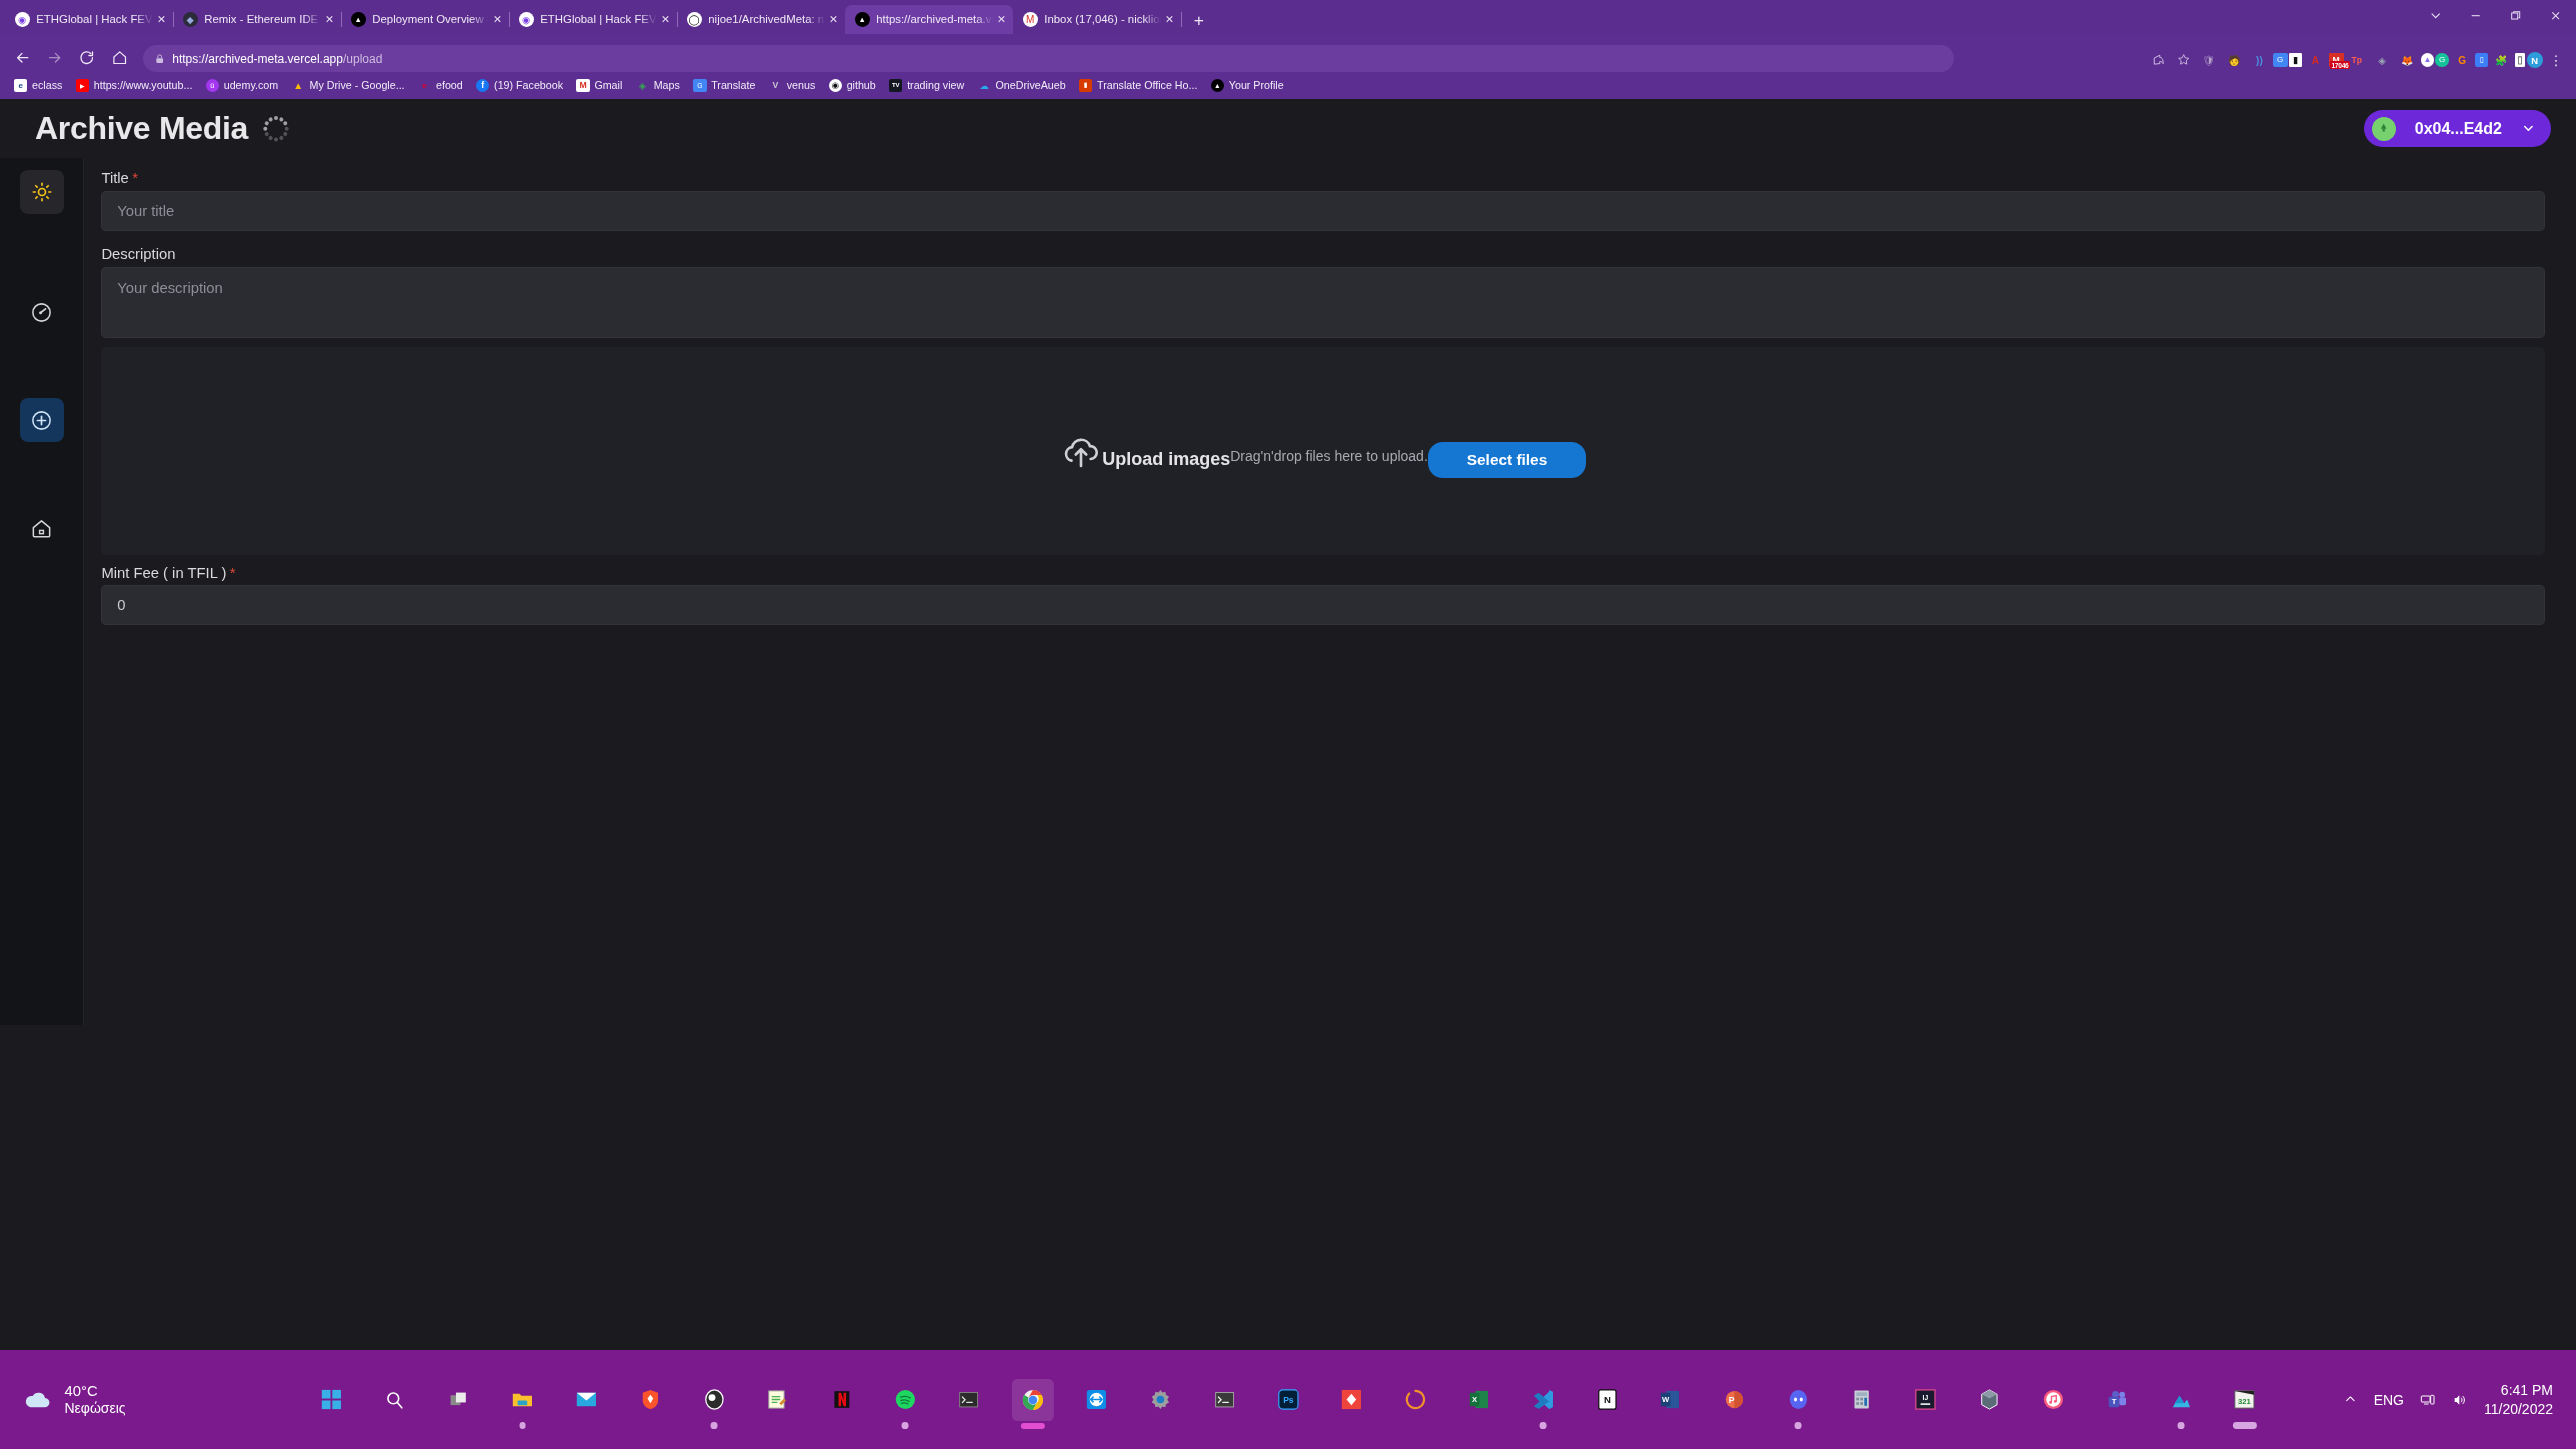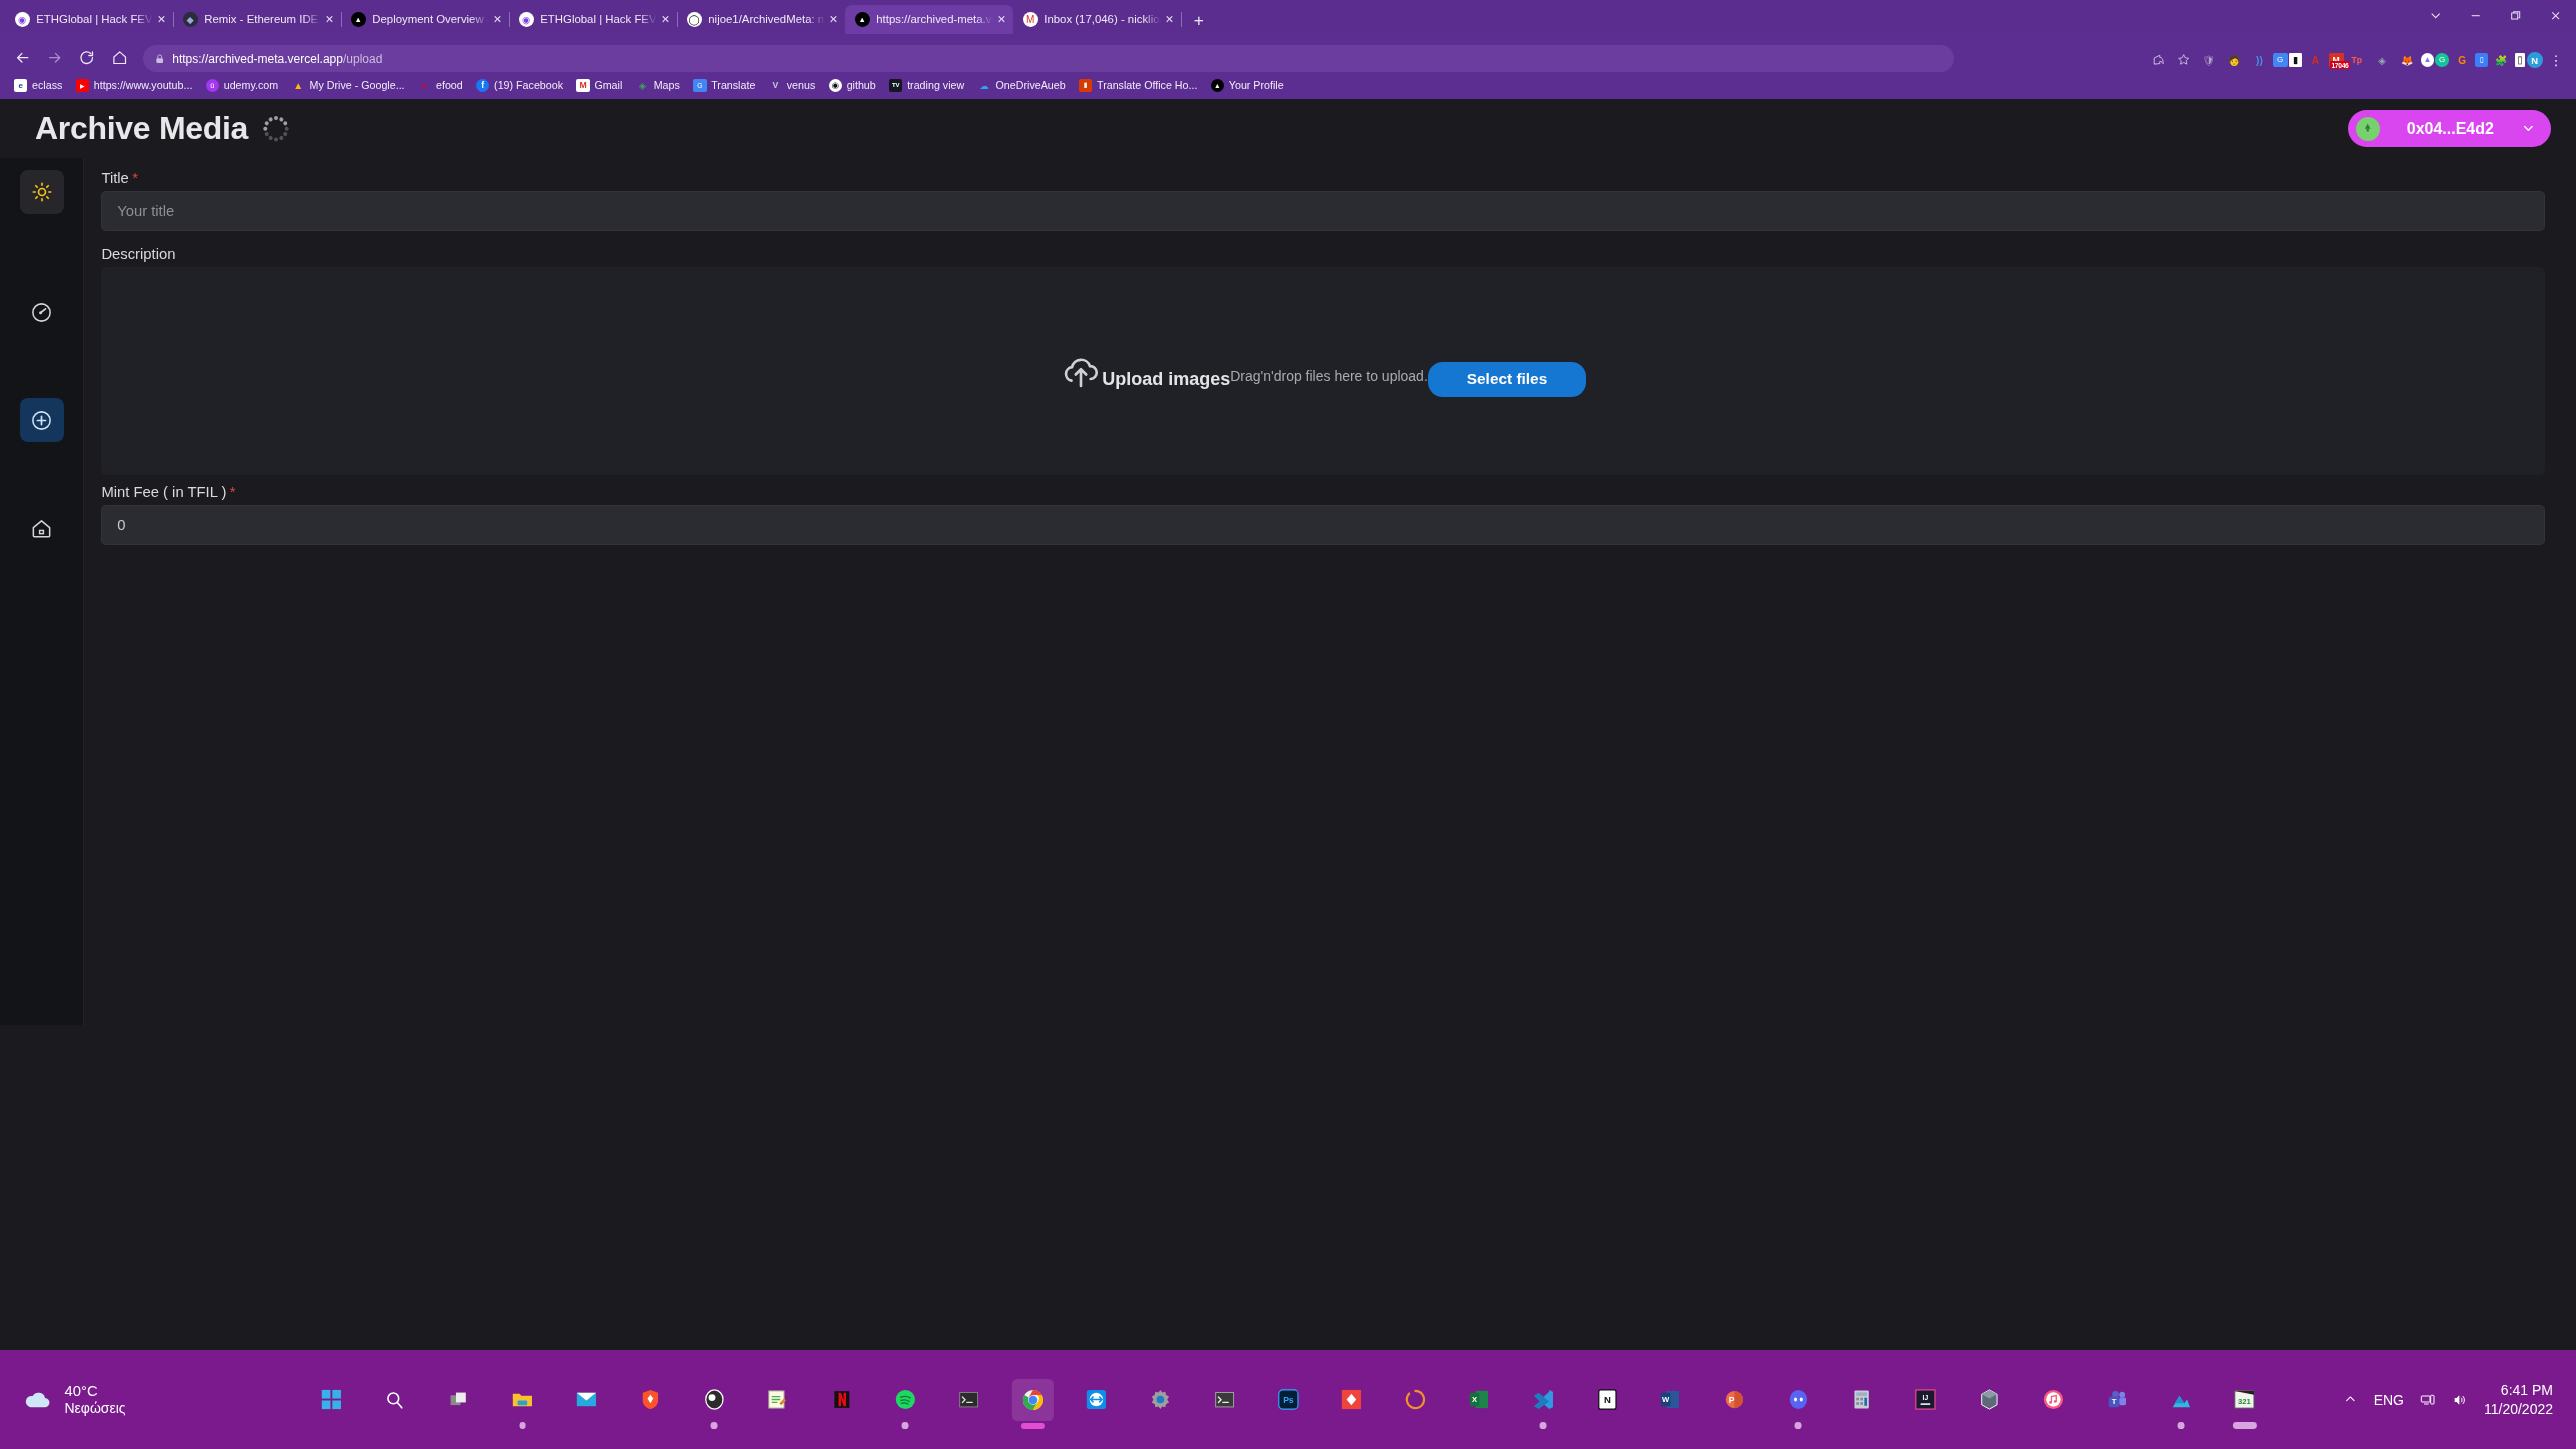--- a/index.html
+++ b/index.html
@@ -52,21 +52,21 @@
   .bm { display: flex; align-items: center; gap: 4.7px; padding: 2.7px 6px; border-radius: 3.4px; color: #f2ecf8; font-size: 10.7px; white-space: nowrap; flex: 0 0 auto; }
   .bm-ico { width: 13.4px; height: 13.4px; flex: 0 0 13.4px; display:flex; align-items:center; justify-content:center; border-radius: 2px; font-size: 8px; overflow:hidden; }
 
   
   .page { flex: 1 1 auto; background: #1b1b1f; display: flex; flex-direction: column; position: relative; }
   .app-header { height: 59px; display: flex; align-items: center; justify-content: space-between; padding: 0 25.5px 0 35px; flex: 0 0 59px; }
   .app-title-wrap { display: flex; align-items: center; gap: 14.8px; }
   .app-title { font-size: 32px; font-weight: bold; color: #e8e8ea; letter-spacing: -0.3px; }
   .spinner { width: 25.5px; height: 25.5px; position: relative; }
   .spinner i { position: absolute; width: 4px; height: 4px; border-radius: 50%; background: #b9b9bd; left: 10.7px; top: 0; transform-origin: 2px 12.7px; }
-  .wallet-btn { display: flex; align-items: center; gap: 27px; background: #d946ef; border-radius: 20px; padding: 6.7px 14.8px 6.7px 8px; }
+  .wallet-btn { display: flex; align-items: center; gap: 19px; background: #6d28d9; border-radius: 20px; padding: 6.7px 14.8px 6.7px 8px; }
   .wallet-avatar { width: 24px; height: 24px; border-radius: 50%; background: #76d16e; display:flex; align-items:center; justify-content:center; }
   .wallet-addr { color: #ffffff; font-size: 16px; font-weight: bold; }
   .wallet-caret { color: #ffffff; font-size: 12px; }
 
   .body-row { flex: 1 1 auto; display: flex; }
   .sidebar { width: 84px; background: #131418; flex: 0 0 84px; display: flex; flex-direction: column; align-items: center; padding-top: 12px; height: 867px; border-right: 0.7px solid #232429; }
   .side-item { width: 44px; height: 44px; border-radius: 8px; display: flex; align-items: center; justify-content: center; margin-bottom: 64px; }
   .side-item.theme { background: #26262b; margin-bottom: 76px; }
   .side-item.active { background: #14365c; }
 
@@ -394,20 +394,23 @@
       <div class="content">
 
         <div class="field-label">
           <span>Title</span><span class="req">*</span>
         </div>
         <div class="input-box">
           <span>Your title</span>
         </div>
 
         <div class="field-label">Description</div>
+        <div class="textarea-box">
+          <span>Your description</span>
+        </div>
 
         <div class="dropzone">
           <span>
             <svg class="icon-svg" width="42" height="42" viewBox="0 0 24 24">
               <path d="M6.6 17.5A3.9 3.9 0 0 1 6.9 9.8a5.3 5.3 0 0 1 10.2-.6 3.7 3.7 0 0 1 .4 7.4" fill="none" stroke="#cfd0d4" stroke-width="1.5" stroke-linecap="round"></path>
               <path d="M12 20.5v-9M9 14l3-3 3 3" fill="none" stroke="#cfd0d4" stroke-width="1.5" stroke-linecap="round" stroke-linejoin="round"></path>
             </svg>
           </span>
           <div class="dz-title">Upload images</div>
           <div class="dz-sub">Drag'n'drop files here to upload.</div>

